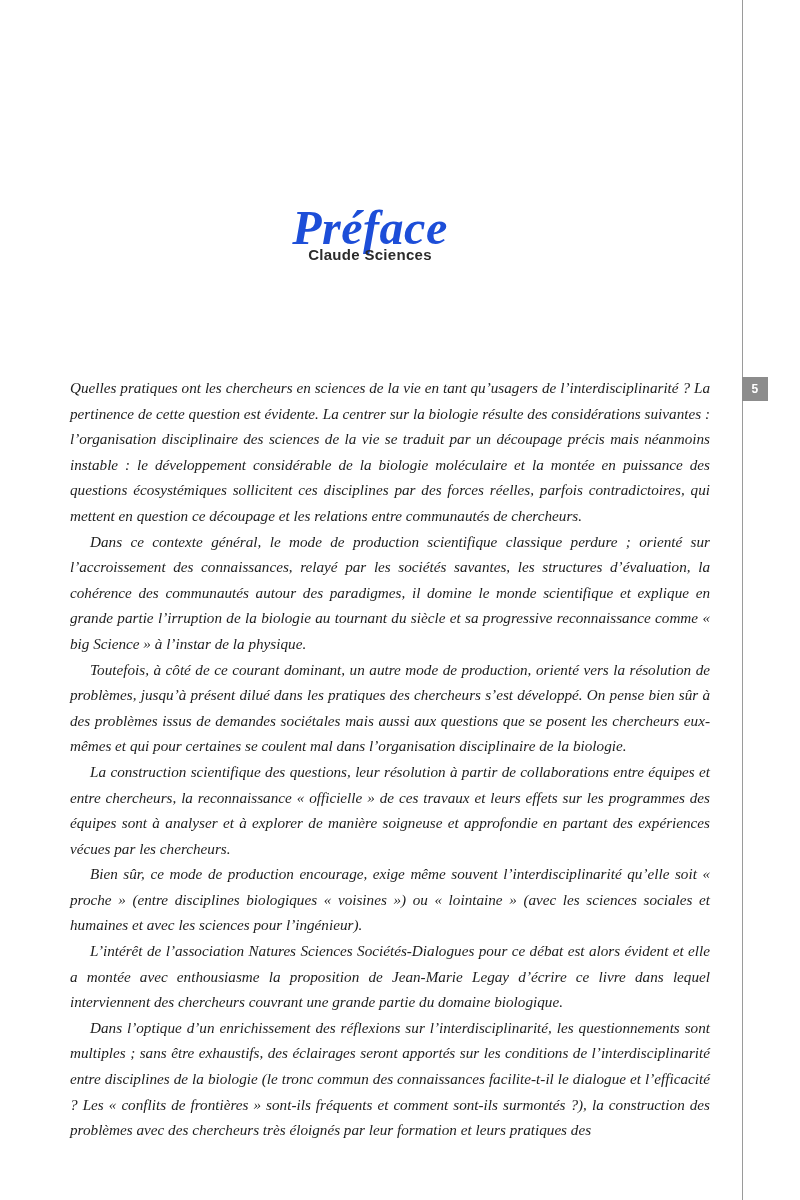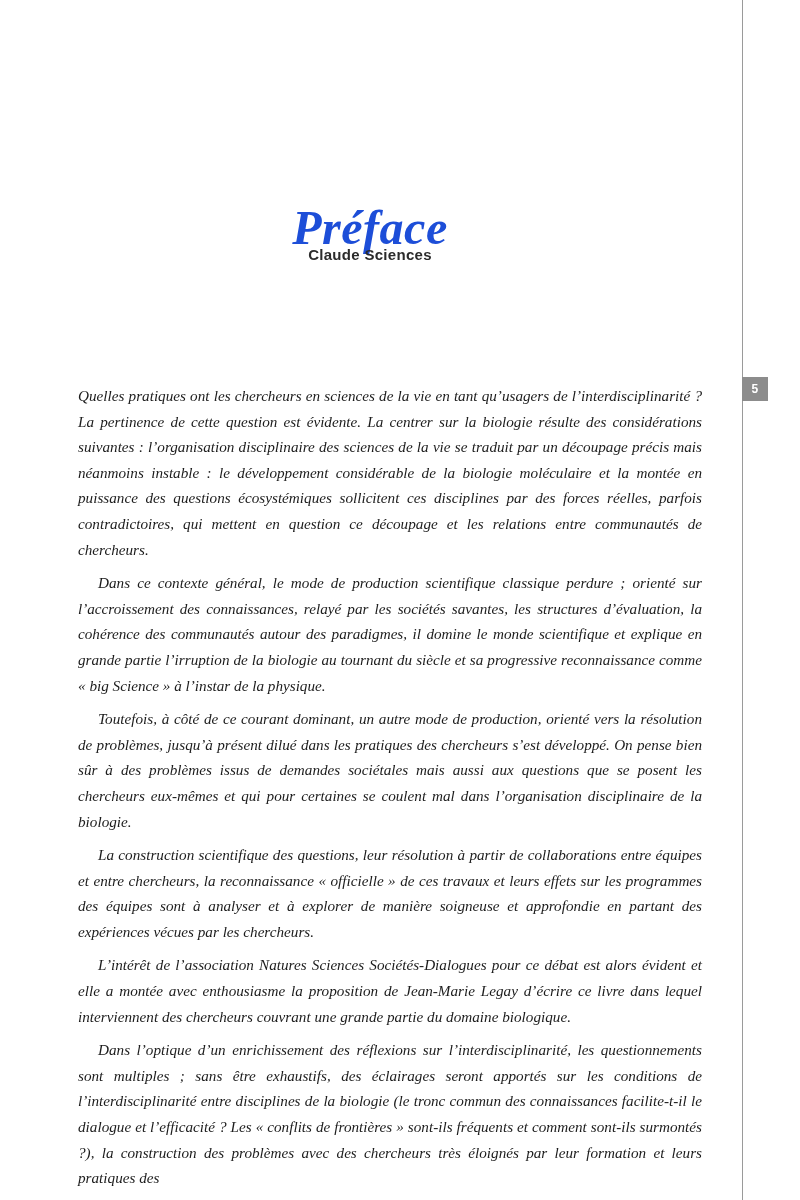--- a/index.html
+++ b/index.html
@@ -72,21 +72,21 @@
     width: 640px;
     font-family: "Liberation Serif", serif;
     font-style: italic;
     font-size: 15.2px;
     line-height: 25.6px;
     color: #1c1c1c;
     text-align: justify;
     text-justify: inter-word;
   }
   .body-text p {
-    margin: 8px;
+    margin: 0;
     text-indent: 20px;
   }
   .body-text p.first {
     text-indent: 0;
   }
 </style>
 </head>
 <body>
 
 <div class="page">
@@ -97,17 +97,18 @@
 
   <h1 class="title">Préface</h1>
 
   <div class="author">Claude Sciences</div>
 
   <div class="body-text">
     <p class="first">Quelles pratiques ont les chercheurs en sciences de la vie en tant qu’usagers de l’interdisciplinarité ? La pertinence de cette question est évidente. La centrer sur la biologie résulte des considérations suivantes : l’organisation disciplinaire des sciences de la vie se traduit par un découpage précis mais néanmoins instable : le développement considérable de la biologie moléculaire et la montée en puissance des questions écosystémiques sollicitent ces disciplines par des forces réelles, parfois contradictoires, qui mettent en question ce découpage et les relations entre communautés de chercheurs.</p>
     <p>Dans ce contexte général, le mode de production scientifique classique perdure ; orienté sur l’accroissement des connaissances, relayé par les sociétés savantes, les structures d’évaluation, la cohérence des communautés autour des paradigmes, il domine le monde scientifique et explique en grande partie l’irruption de la biologie au tournant du siècle et sa progressive reconnaissance comme « big Science » à l’instar de la physique.</p>
     <p>Toutefois, à côté de ce courant dominant, un autre mode de production, orienté vers la résolution de problèmes, jusqu’à présent dilué dans les pratiques des chercheurs s’est développé. On pense bien sûr à des problèmes issus de demandes sociétales mais aussi aux questions que se posent les chercheurs eux-mêmes et qui pour certaines se coulent mal dans l’organisation disciplinaire de la biologie.</p>
     <p>La construction scientifique des questions, leur résolution à partir de collaborations entre équipes et entre chercheurs, la reconnaissance « officielle » de ces travaux et leurs effets sur les programmes des équipes sont à analyser et à explorer de manière soigneuse et approfondie en partant des expériences vécues par les chercheurs.</p>
+    <p>Bien sûr, ce mode de production encourage, exige même souvent l’interdisciplinarité qu’elle soit « proche » (entre disciplines biologiques « voisines ») ou « lointaine » (avec les sciences sociales et humaines et avec les sciences pour l’ingénieur).</p>
     <p>L’intérêt de l’association Natures Sciences Sociétés-Dialogues pour ce débat est alors évident et elle a montée avec enthousiasme la proposition de Jean-Marie Legay d’écrire ce livre dans lequel interviennent des chercheurs couvrant une grande partie du domaine biologique.</p>
     <p>Dans l’optique d’un enrichissement des réflexions sur l’interdisciplinarité, les questionnements sont multiples ; sans être exhaustifs, des éclairages seront apportés sur les conditions de l’interdisciplinarité entre disciplines de la biologie (le tronc commun des connaissances facilite-t-il le dialogue et l’efficacité ? Les « conflits de frontières » sont-ils fréquents et comment sont-ils surmontés ?), la construction des problèmes avec des chercheurs très éloignés par leur formation et leurs pratiques des</p>
   </div>
 
 </div>
 
 </body></html>

